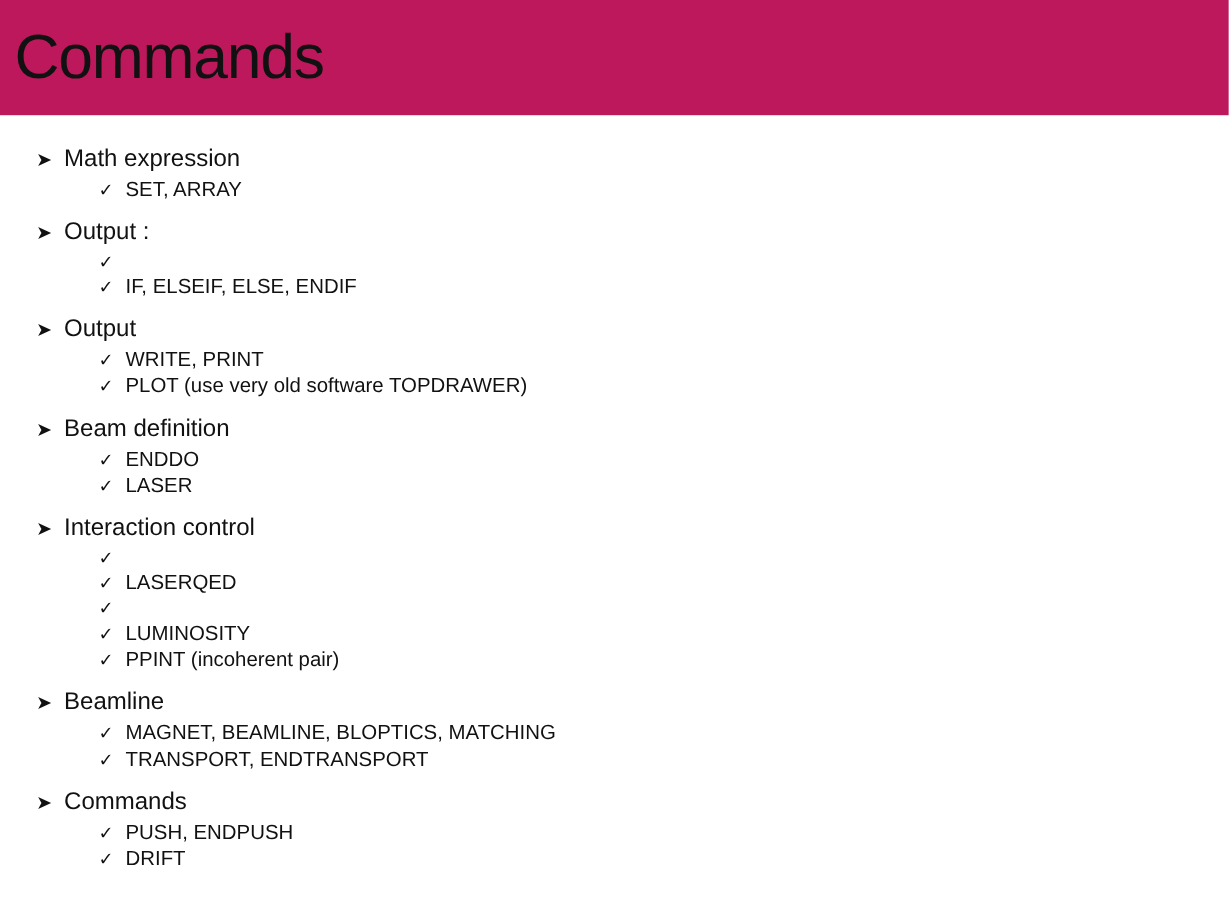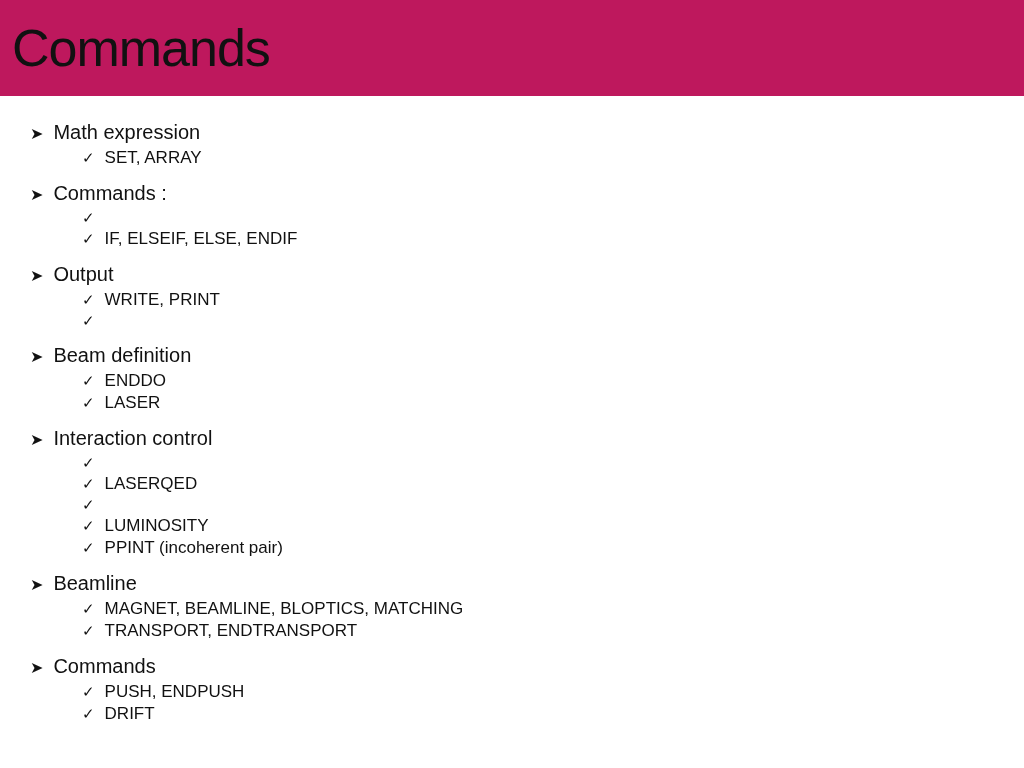--- a/index.html
+++ b/index.html
@@ -93,21 +93,21 @@
         <div class="sub-items">
           <div class="sub-item">
             <span class="check">✓</span>
             <span>SET, ARRAY</span>
           </div>
         </div>
       </div>
       <div class="category">
         <div class="category-label">
           <span class="arrow">➤</span>
-          <span>Commands :</span>
+          <span>Output :</span>
         </div>
         <div class="sub-items">
           <div class="sub-item">
             <span class="check">✓</span>
           </div>
           <div class="sub-item">
             <span class="check">✓</span>
             <span>IF, ELSEIF, ELSE, ENDIF</span>
           </div>
         </div>
@@ -117,20 +117,21 @@
           <span class="arrow">➤</span>
           <span>Output</span>
         </div>
         <div class="sub-items">
           <div class="sub-item">
             <span class="check">✓</span>
             <span>WRITE, PRINT</span>
           </div>
           <div class="sub-item">
             <span class="check">✓</span>
+            <span>PLOT (use very old software TOPDRAWER)</span>
           </div>
         </div>
       </div>
       <div class="category">
         <div class="category-label">
           <span class="arrow">➤</span>
           <span>Beam definition</span>
         </div>
         <div class="sub-items">
           <div class="sub-item">

